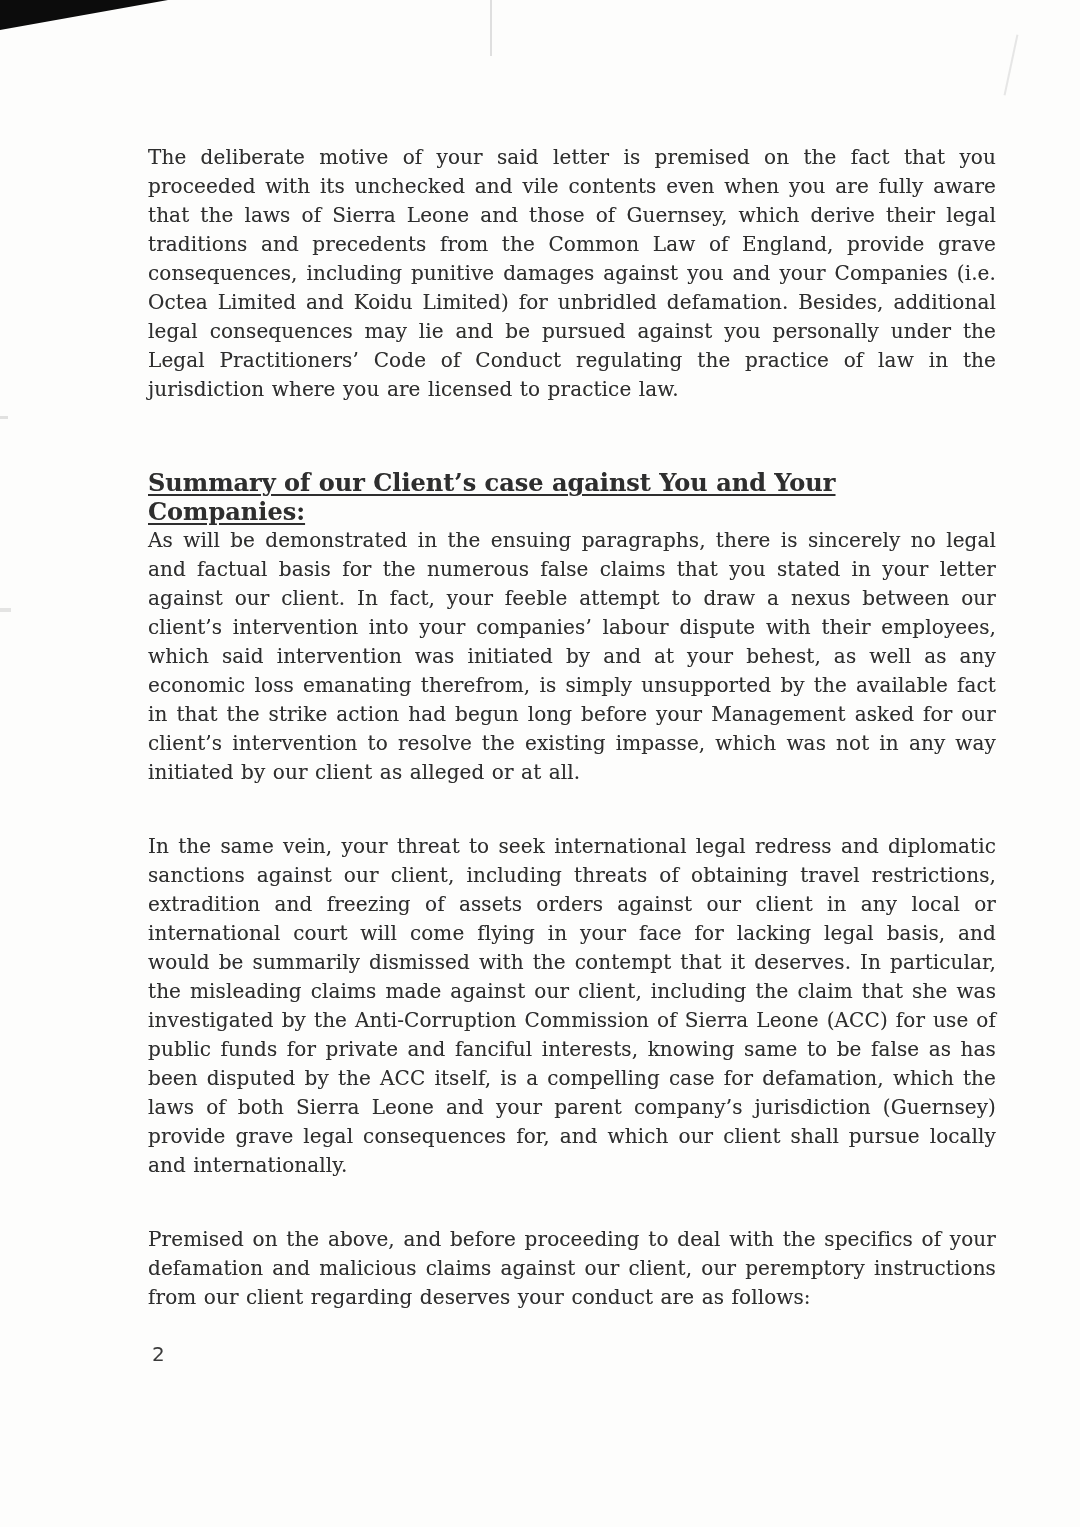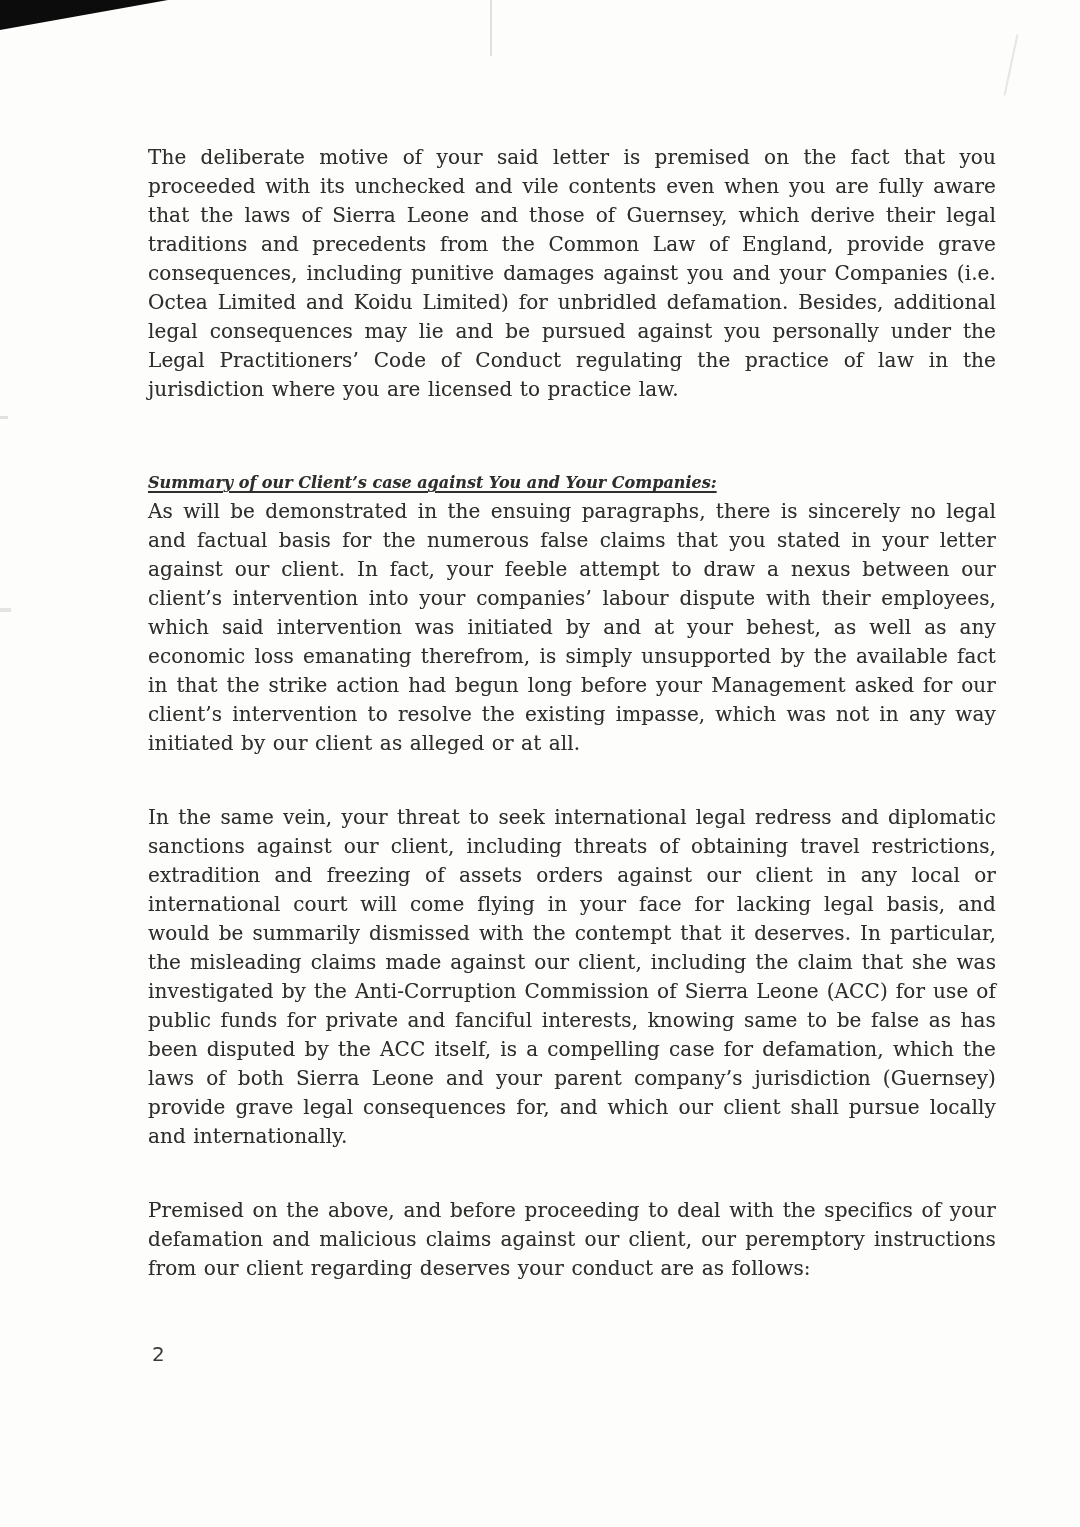--- a/index.html
+++ b/index.html
@@ -76,24 +76,23 @@
     margin: 0;
     font-size: 20px;
     line-height: 29px;
     text-align: justify;
     word-spacing: 1px;
     letter-spacing: 0.1px;
     text-shadow: 0 0 0.5px rgba(46,46,46,0.35);
   }
   .section-heading {
     margin: 64px 0 0 0;
-    font-size: 16px;
+    font-size: 24px;
     line-height: 29px;
     font-weight: bold;
-    font-style: italic;
     text-decoration: underline;
     text-underline-offset: 3px;
     text-decoration-thickness: 1.5px;
     text-shadow: 0 0 0.5px rgba(46,46,46,0.35);
   }
   .gap-before {
     margin-top: 45px;
   }
   .page-number {
     position: absolute;

